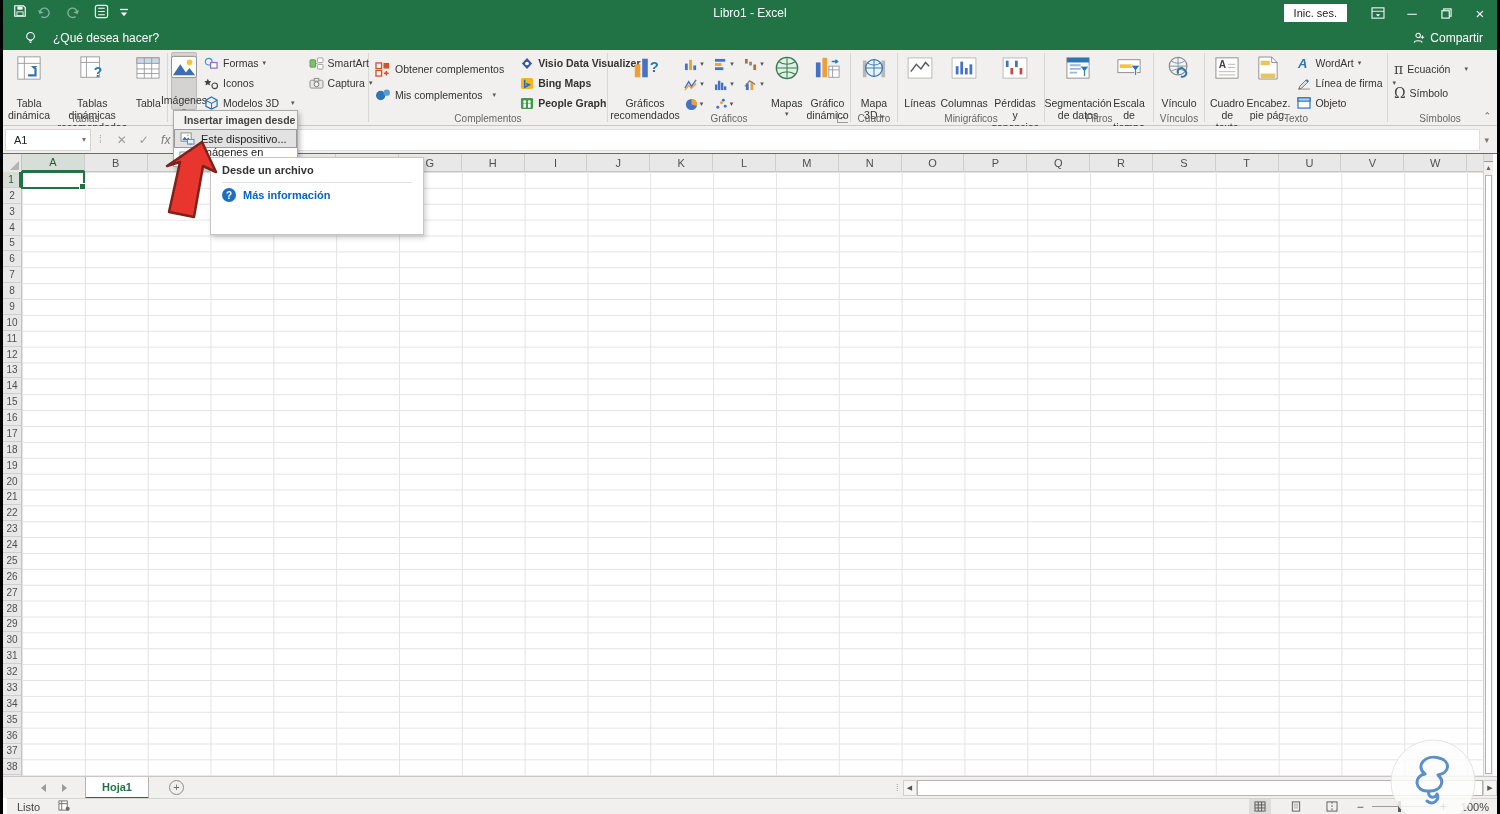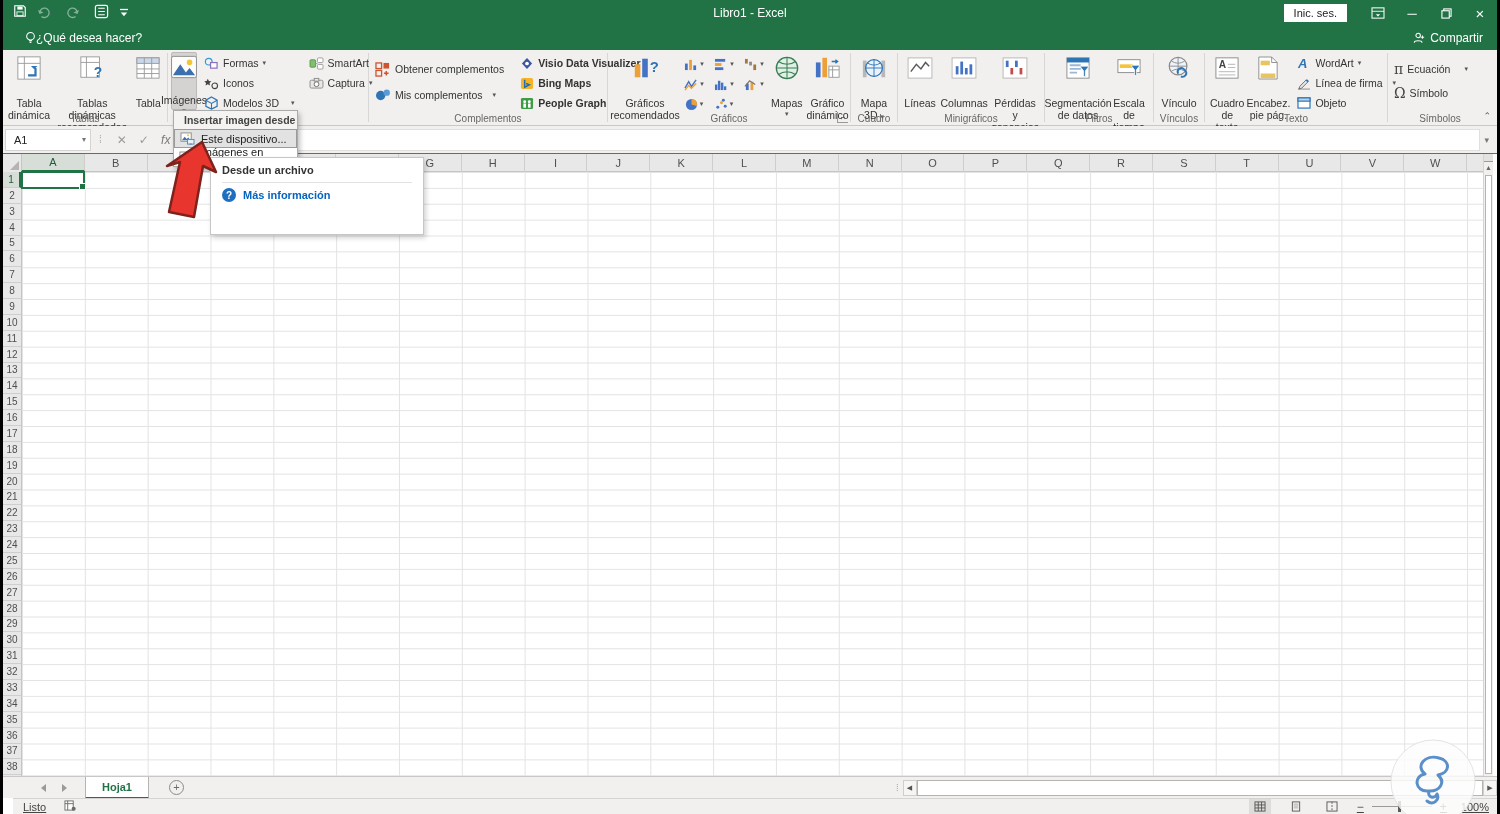--- a/index.html
+++ b/index.html
@@ -15,21 +15,21 @@
   .title-center { position:absolute; left:0; right:0; text-align:center; font-size:12px; color:#fff; pointer-events:none; }
   .tb-right { margin-left:auto; display:flex; align-items:center; height:100%; }
   .signin { background:#fff; color:#222; font-size:11px; padding:3px 10px; margin-right:14px; cursor:default; }
   .winbtn { width:34px; height:26px; display:flex; align-items:center; justify-content:center; font-size:13px; color:#fff; }
 
   
   .tabrow { position:absolute; top:26px; left:0; right:0; height:24px; background:#217346; display:flex; align-items:flex-end; color:#fff; }
   .tabs { display:flex; height:24px; }
   .tab { padding:0 13px; font-size:12px; display:flex; align-items:center; height:24px; white-space:nowrap; }
   .tab.active { background:#f1f0ef; color:#217346; font-weight:bold; }
-  .search { display:flex; align-items:center; gap:0; margin-left:22px; font-size:12px; height:24px; }
+  .search { display:flex; align-items:center; gap:17px; margin-left:22px; font-size:12px; height:24px; }
   .share { margin-left:auto; margin-right:14px; display:flex; align-items:center; gap:5px; font-size:12px; height:24px; }
 
   
   .ribbon { position:absolute; top:50px; left:0; right:0; height:76px; background:#f1f0ef; border-bottom:1px solid #c9c8c7; display:flex; }
   .rgroup { position:relative; display:flex; align-items:flex-start; padding:2px 3px 13px 3px; height:75px; }
   .rg-label { position:absolute; bottom:1px; left:0; right:0; text-align:center; font-size:10px; color:#686664; }
   .rg-sep { width:1px; background:#d8d7d5; margin:3px 0; }
   .bigbtn { display:flex; flex-direction:column; align-items:center; padding:2px 2px 0 2px; font-size:10.5px; color:#333; line-height:1.12; text-align:center; border-radius:2px; }
   .bigbtn .ic { height:28px; display:flex; align-items:center; justify-content:center; }
   .bigbtn .lbl { margin-top:16px; }
@@ -78,21 +78,21 @@
   .na-l { border-right:5px solid #9a9a9a; margin-left:38px; }
   .na-r { border-left:5px solid #9a9a9a; }
   .sheettab { height:22px; background:#fff; border-left:1px solid #b5b4b2; border-right:1px solid #b5b4b2; border-bottom:2px solid #217346; color:#217346; font-weight:bold; font-size:11px; display:flex; align-items:center; padding:0 16px; margin-left:10px; }
   .addsheet { width:15px; height:15px; border:1px solid #8a8a8a; border-radius:50%; color:#6a6a6a; font-size:11px; line-height:13px; text-align:center; margin-left:20px; }
   .hscroll { position:absolute; left:893px; right:0; top:2px; height:18px; display:flex; align-items:center; }
   .hs-dots { color:#9a9a9a; font-size:9px; letter-spacing:0; margin-right:4px; }
   .hs-btn { width:14px; height:16px; border:1px solid #cfcecd; background:#f6f5f4; color:#555; font-size:7px; display:flex; align-items:center; justify-content:center; }
   .hs-thumb { flex:1; height:16px; background:#fff; border:1px solid #b5b4b2; }
 
   
-  .statusbar { position:absolute; top:798px; left:10px; right:0; height:16px; background:#f1f0ef; border-top:1px solid #d5d4d3; display:flex; align-items:center; font-size:11px; color:#444;text-decoration:underline; }
+  .statusbar { position:absolute; top:798px; left:4px; right:0; height:16px; background:#f1f0ef; border-top:1px solid #d5d4d3; display:flex; align-items:center; font-size:11px; color:#444; }
   .st-mode { margin-left:10px; }
   .st-macro { margin-left:18px; }
   .st-right { margin-left:auto; display:flex; align-items:center; gap:14px; margin-right:8px; }
   .viewbtn { width:22px; height:15px; display:flex; align-items:center; justify-content:center; }
   .viewbtn.active { background:#dddcdb; }
   .zoomwrap { display:flex; align-items:center; gap:8px; }
   .zoom-line { width:60px; height:1px; background:#9a9a9a; position:relative; }
   .zoom-thumb { position:absolute; left:26px; top:-5px; width:3px; height:11px; background:#5a5a5a; }
   .zsign { font-size:12px; color:#555; }
 

